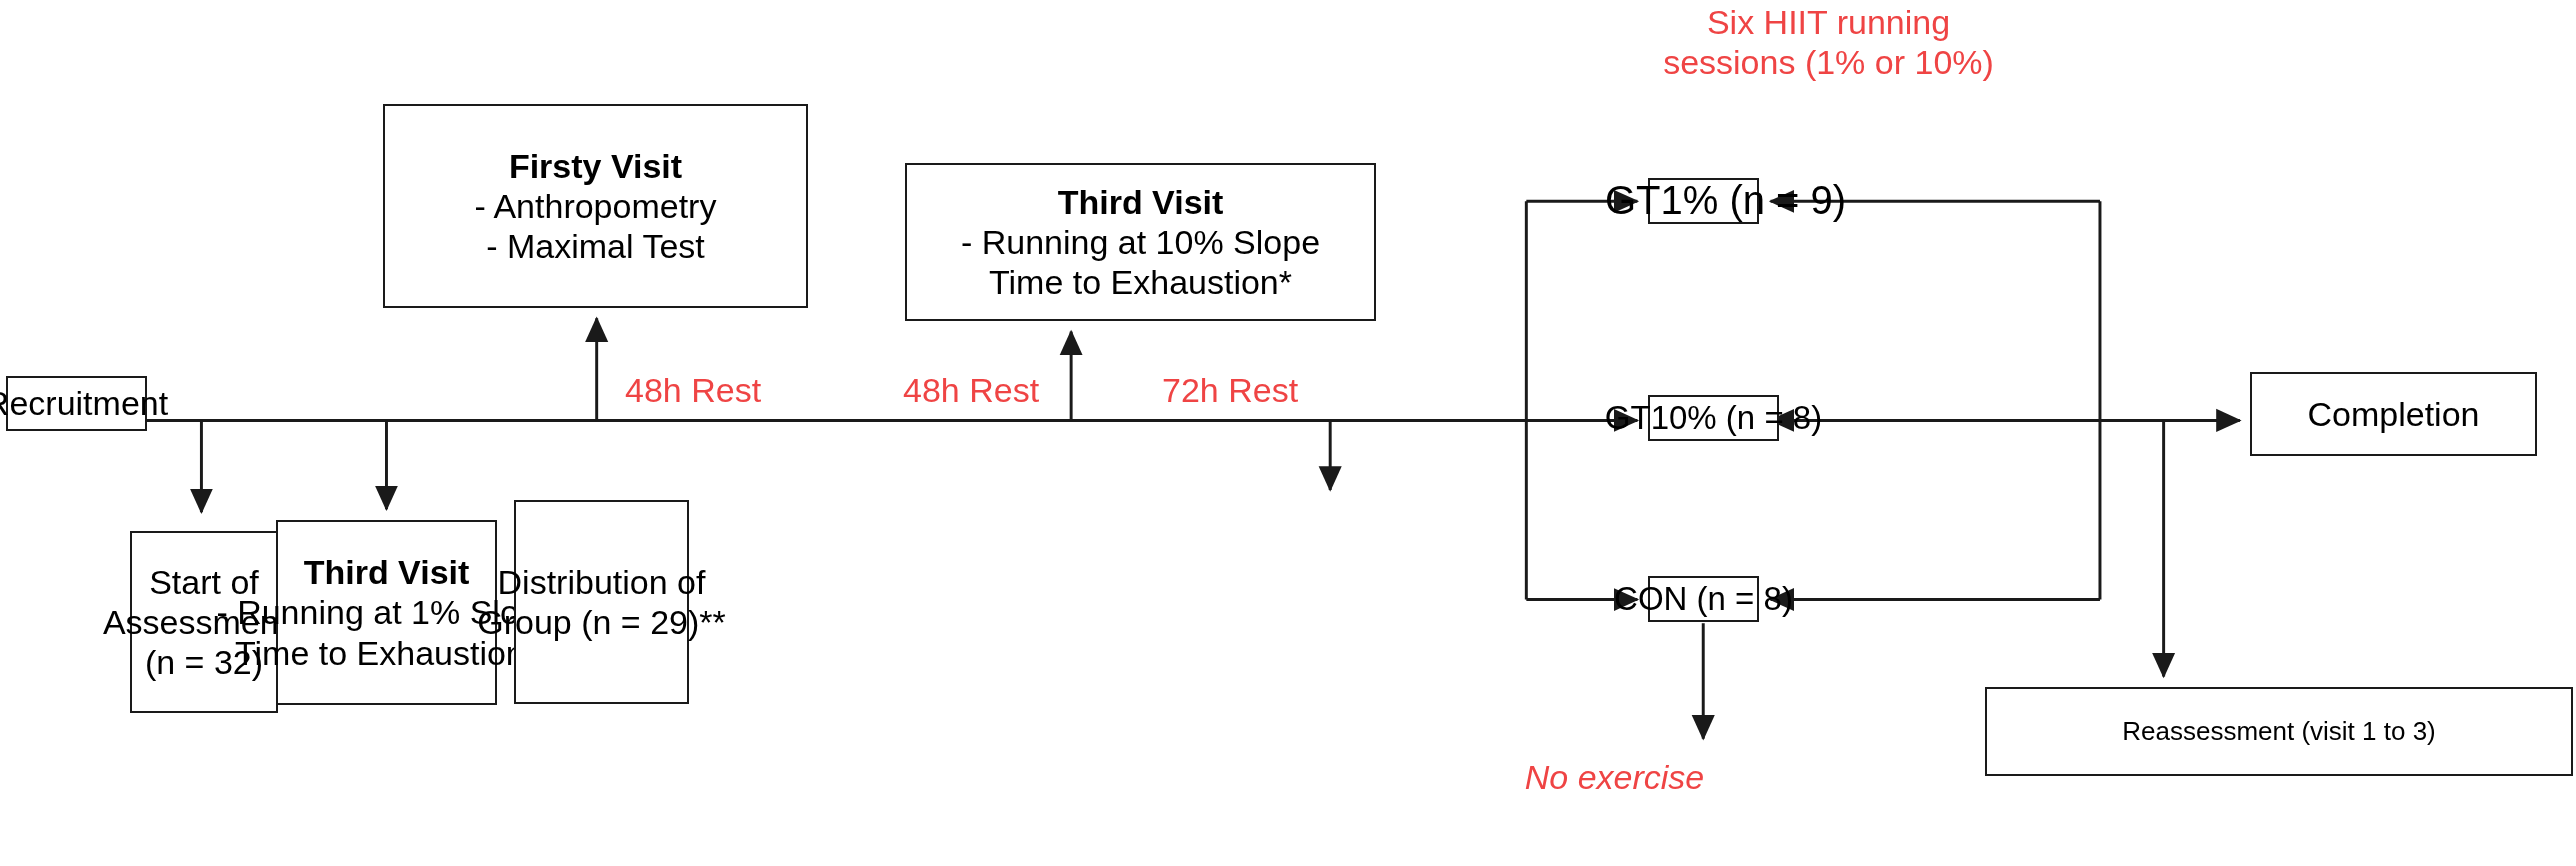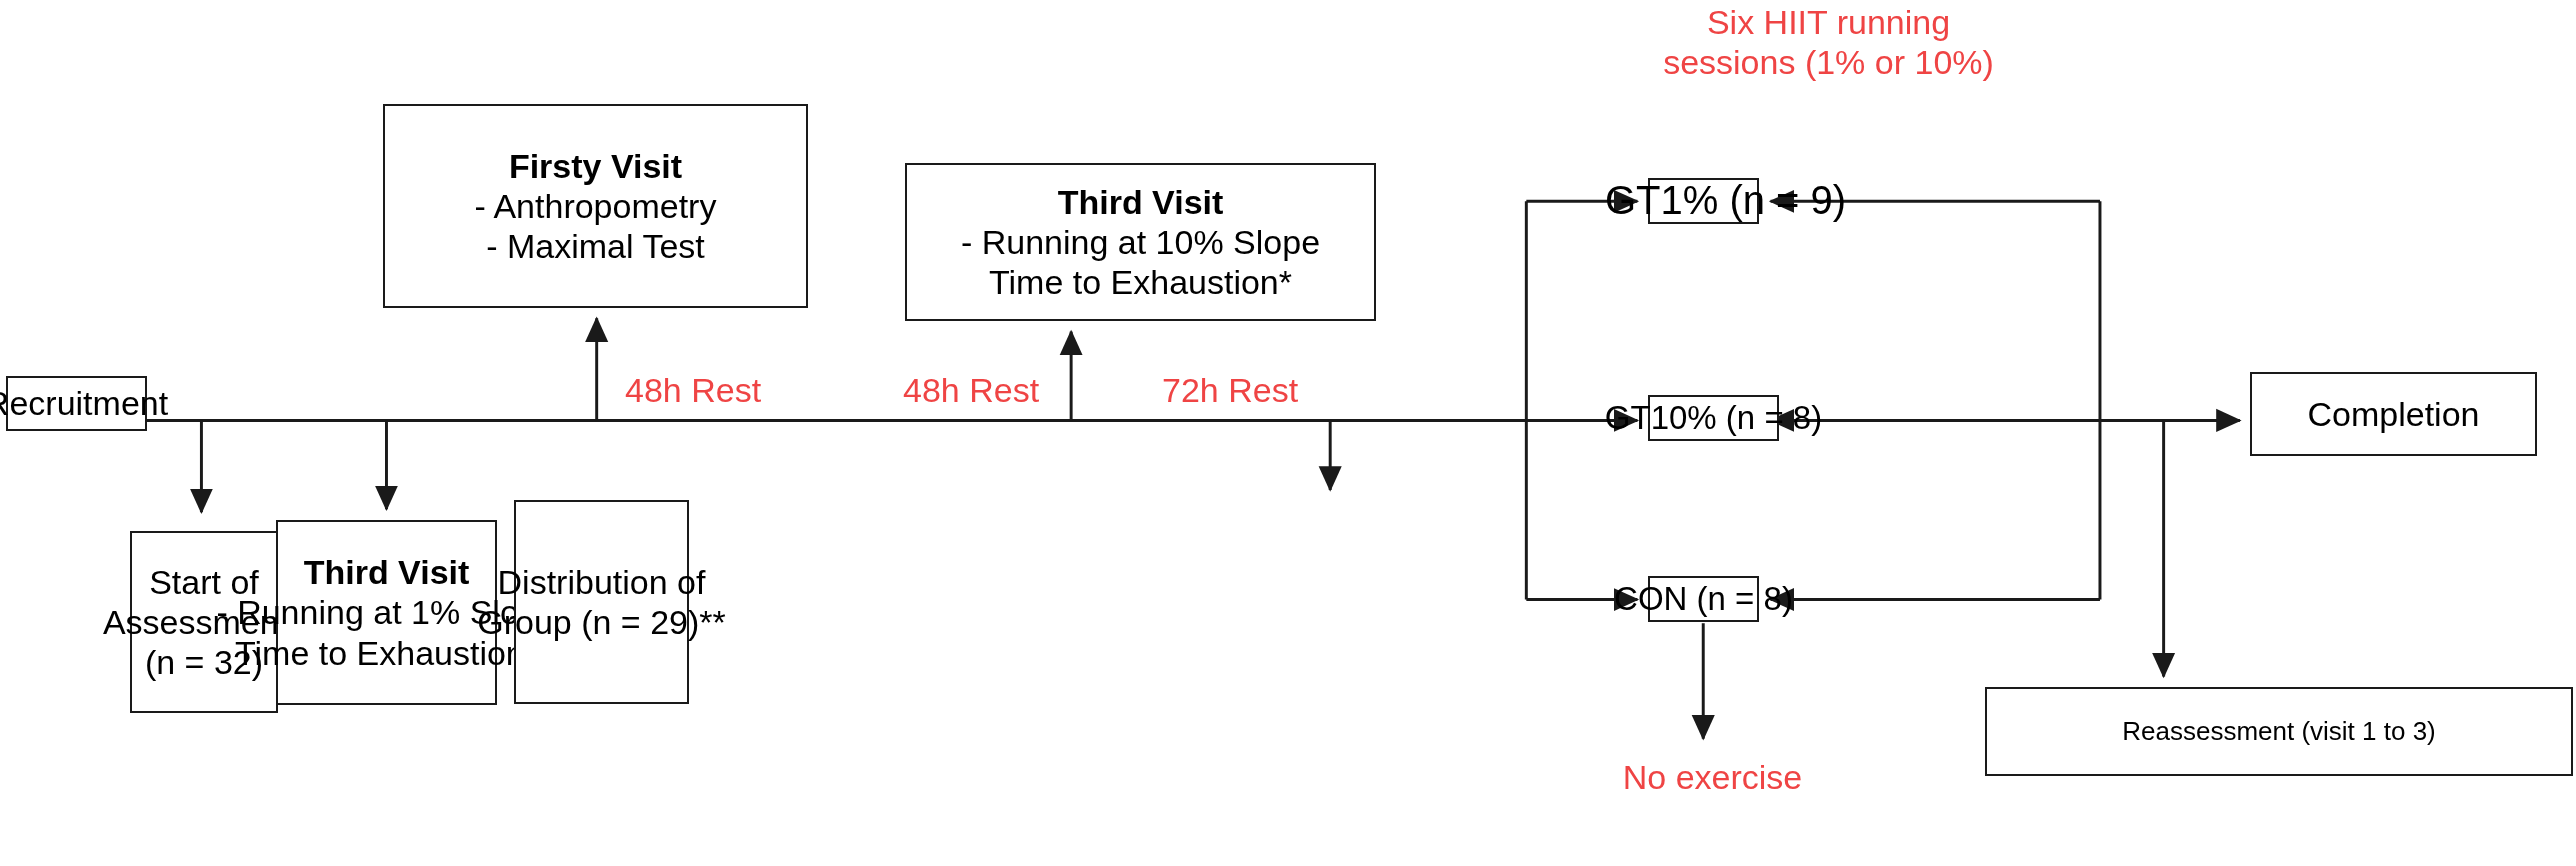--- a/index.html
+++ b/index.html
@@ -62,21 +62,21 @@
   #box-gt1             { left: 1648px; top: 178px; width: 111px;  height: 46px;  font-size: 40px; padding-left: 44px; }
   #box-gt10            { left: 1648px; top: 395px; width: 131px;  height: 46px;  font-size: 33px; }
   #box-con             { left: 1648px; top: 576px; width: 111px;  height: 46px;  font-size: 33px; }
   #box-completion      { left: 2250px; top: 372px; width: 287px;  height: 84px; font-size: 34px; }
   #box-reassessment    { left: 1985px; top: 687px; width: 588px;  height: 89px; font-size: 26px; }
 
   #label-six-hiit      { left: 1636px; top: 1.5px;   width: 385px;  font-size: 34px; }
   #label-48h-a         { left: 625px;  top: 370px; font-size: 34px; }
   #label-48h-b         { left: 903px; top: 370px; font-size: 34px; }
   #label-72h           { left: 1162px; top: 370px; font-size: 34px; }
-  #label-no-exercise   { left: 1605px; top: 757px; width: 215px; font-size: 34px; }
+  #label-no-exercise   { left: 1507px; top: 757px; width: 215px; font-size: 34px; font-style: italic; }
   #label-footnote      { left: 266px;  top: 757px; width: 666px; font-size: 34px; text-align: center; }
 </style>
 </head>
 <body>
 
 <div id="canvas">
 
   <svg class="wires" viewBox="0 0 3480 1170" xmlns="http://www.w3.org/2000/svg">
     <defs>
       <marker id="ah" markerWidth="9" markerHeight="9" refX="8" refY="4.5" orient="auto" markerUnits="strokeWidth">

